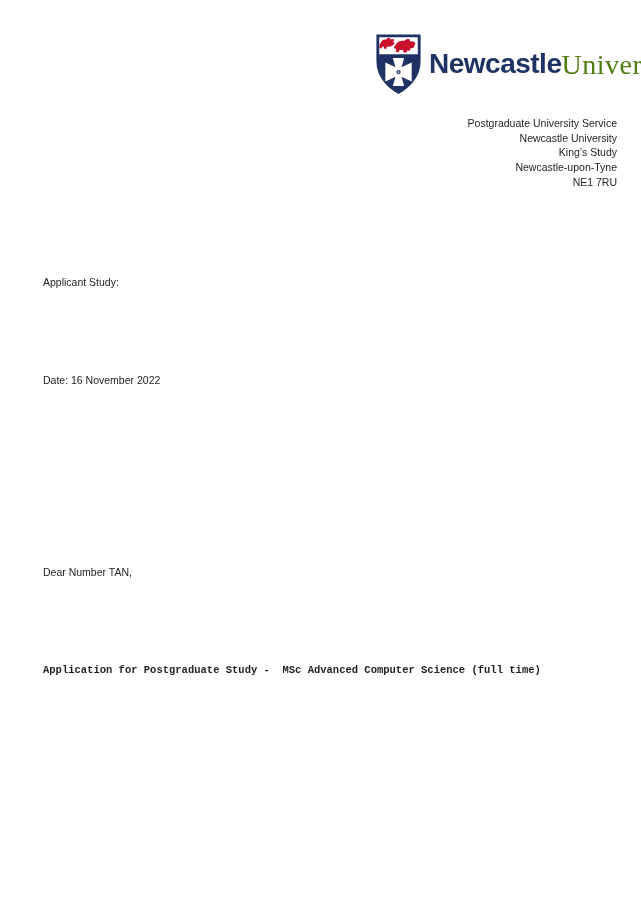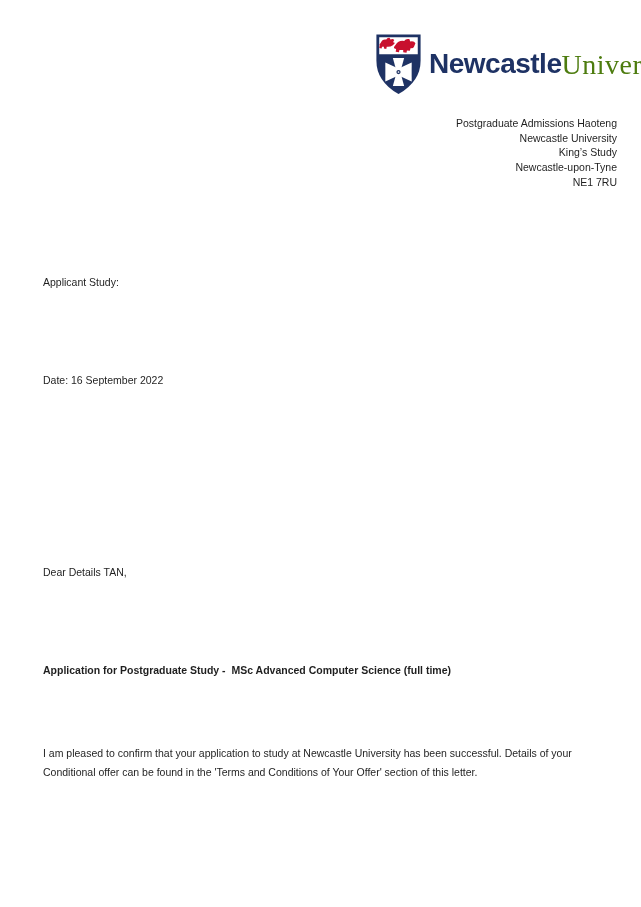--- a/index.html
+++ b/index.html
@@ -57,21 +57,21 @@
     width: 574px;
     font-size: 10.5px;
     line-height: 19.5px;
     white-space: pre-wrap;
   }
   .letter-body p { margin: 0 0 5px 0; }
   .para { white-space: pre-wrap; }
   .applicant-number { margin-bottom: 20px !important; }
   .date-line { margin-bottom: 114px !important; }
   .salutation { margin-bottom: 20px !important; }
-  .subject { font-weight: bold; margin-bottom: 5px !important; }
+  .subject { font-weight: bold; margin-bottom: 5px !important; font-family: Liberation Mono, monospace; }
 </style>
 </head>
 <body>
 
 <div class="page">
 
   <div class="logo-row">
     <svg class="crest" viewBox="0 0 100 132" aria-hidden="true">
 
       <path d="M3 2 H97 V58 Q97 102 50 129 Q3 102 3 58 Z" fill="#1e3264"></path>
@@ -89,39 +89,37 @@
       <circle cx="50" cy="82" r="4.5" fill="#1e3264"></circle>
       <circle cx="50" cy="82" r="1.8" fill="#ffffff"></circle>
     </svg>
     <div class="logo-text">
       <span class="logo-name">Newcastle</span>
       <span class="logo-univ">University</span>
     </div>
   </div>
 
   <div class="sender-address">
-    <div>Postgraduate Admissions Haoteng</div>
+    <div>Postgraduate University Service</div>
     <div>Newcastle University</div>
     <div>King’s Study</div>
     <div>Newcastle-upon-Tyne</div>
     <div>NE1 7RU</div>
   </div>
 
   <div class="letter-body">
 
     <p class="applicant-number">Applicant Study:</p>
 
-    <p class="date-line">Date: 16 September 2022</p>
+    <p class="date-line">Date: 16 November 2022</p>
 
-    <p class="salutation">Dear Details TAN,</p>
+    <p class="salutation">Dear Number TAN,</p>
 
     <p class="subject">Application for Postgraduate Study -  MSc Advanced Computer Science (full time)</p>
 
-    <p class="para">I am pleased to confirm that your application to study at Newcastle University has been successful. Details of your
-Conditional offer can be found in the 'Terms and Conditions of Your Offer' section of this letter.</p>
 
 
     
 
     
 
     
 
     
 

